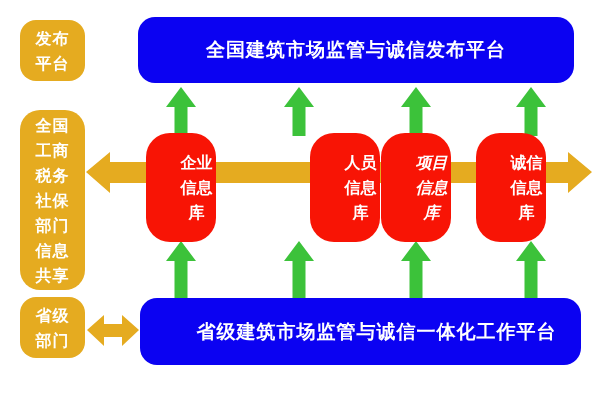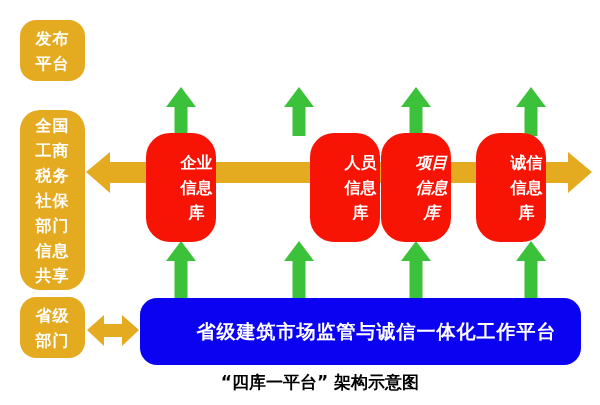--- a/index.html
+++ b/index.html
@@ -105,34 +105,34 @@
 工商
 税务
 社保
 部门
 信息
 共享</div>
 
   <div class="box gold-box box-provincial multiline">省级
 部门</div>
 
+  <div class="box blue-box box-top-platform">全国建筑市场监管与诚信发布平台</div>
 
   <div class="box blue-box box-bottom-platform">省级建筑市场监管与诚信一体化工作平台</div>
 
   <div class="box red-box multiline" style="left:146px;">企业
 信息
 库</div>
 
   <div class="box red-box multiline" style="left:264px;margin-left:46px;">人员
 信息
 库</div>
 
   <div class="box red-box multiline" style="left:381px;font-style:italic;">项目
 信息
 库</div>
 
   <div class="box red-box multiline" style="left:476px;">诚信
 信息
 库</div>
 
-  <div class="caption">“四库一平台” 架构示意图</div>
 
 </div>
 
 </body></html>

